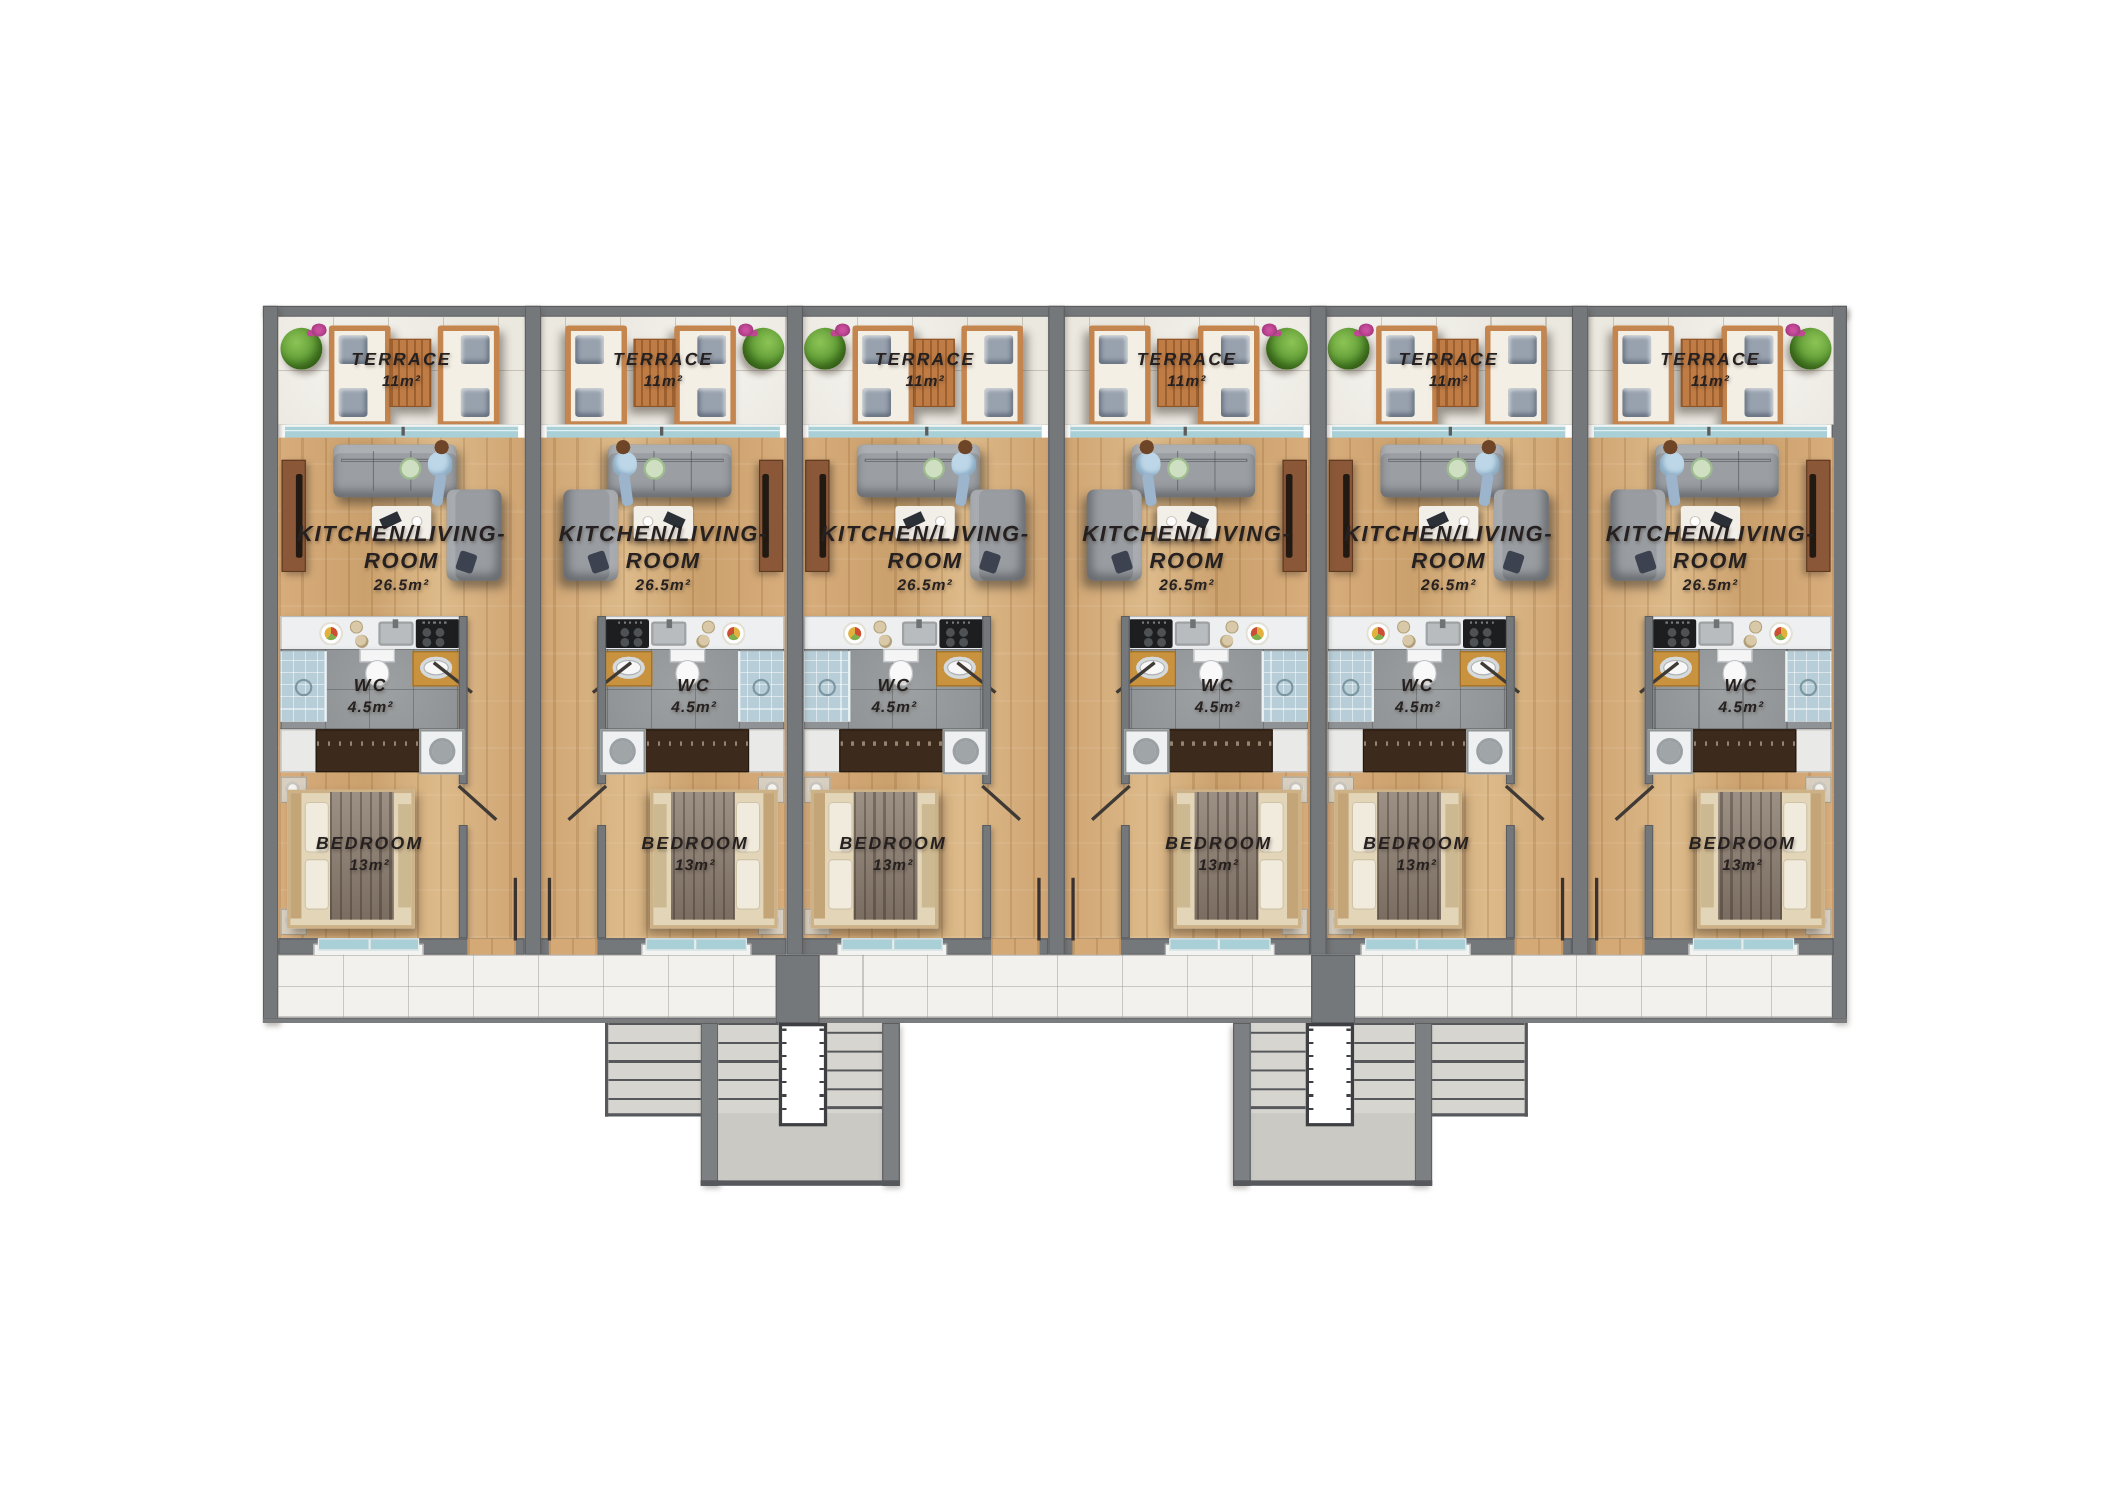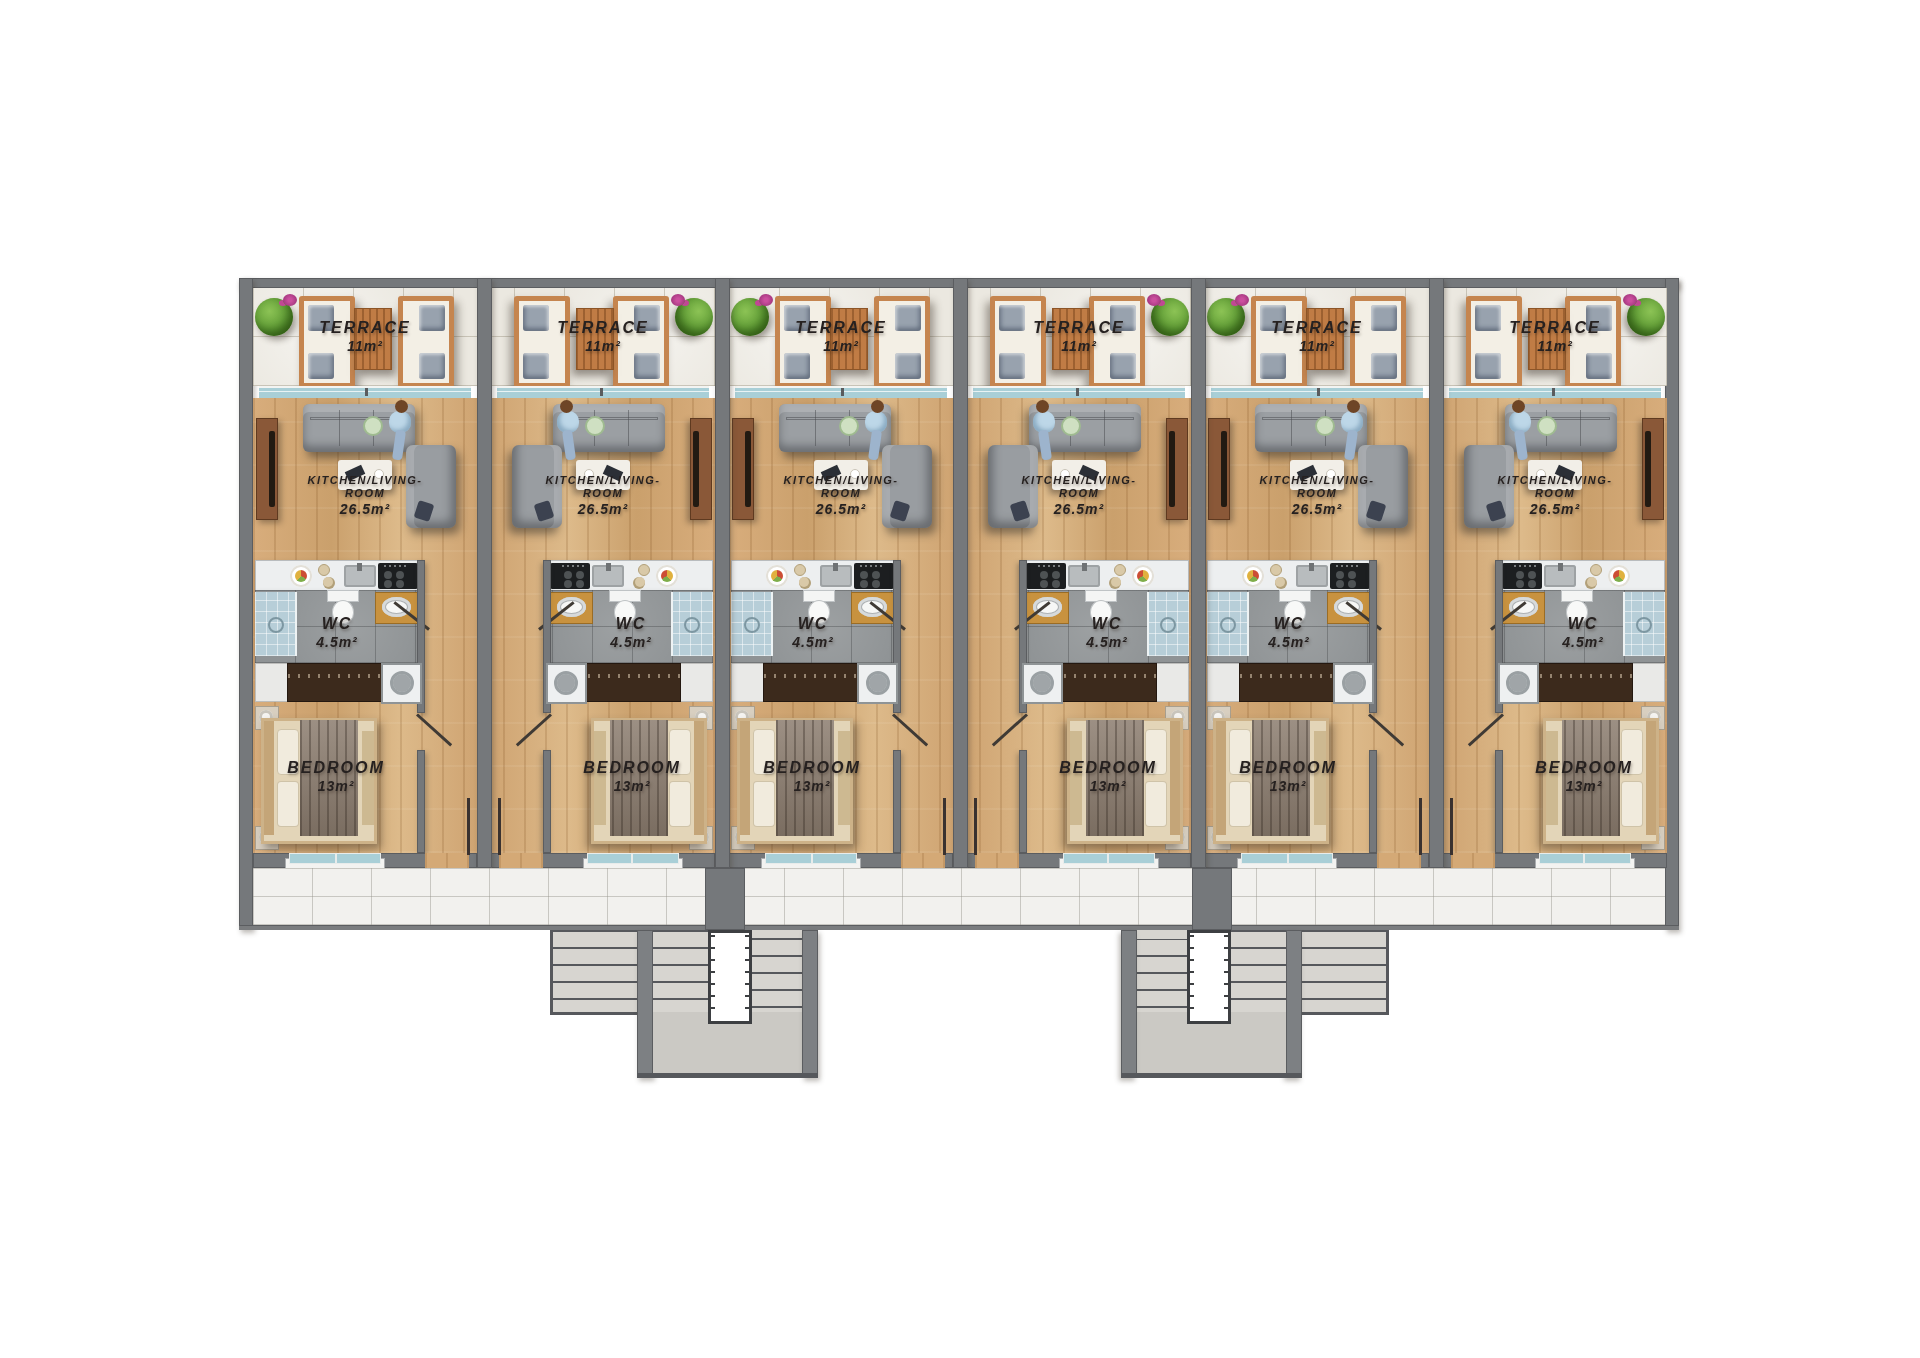--- a/index.html
+++ b/index.html
@@ -162,21 +162,21 @@
     background:#d4a976;background-image:repeating-linear-gradient(90deg, rgba(122,74,26,.18) 0 2px, transparent 2px 21px);}
   .entry-door{position:absolute;left:214px;top:510px;width:3px;height:57px;background:#3a3230;}
 
   
   .room-label{position:absolute;text-align:center;color:#262120;font-weight:bold;line-height:1.22;
     text-shadow:1px 2px 3px rgba(40,30,20,.35);}
   .lbl-main{font-size:16px;letter-spacing:2px;}
   .lbl-sub{font-size:14px;letter-spacing:1px;}
   .terrace-label{left:0;right:0;top:30px;}
   .living-label{left:0;right:0;top:186px;}
-  .living-label .lbl-main{font-size:11px;letter-spacing:1.5px;}
+  .living-label .lbl-main{font-size:20px;letter-spacing:1.5px;}
   .wc-label{left:0;top:326px;width:168px;}
   .bedroom-label{left:0;top:470px;width:166px;}
 
   
   .walkway{position:absolute;left:14px;top:590px;width:1412px;height:57px;background:#f2f1ee;
     background-image:
       repeating-linear-gradient(90deg, rgba(150,148,140,.45) 0 1px, transparent 1px 59px),
       repeating-linear-gradient(0deg, rgba(150,148,140,.45) 0 1px, transparent 1px 28px);}
   .walkway-edge{position:absolute;left:0px;top:647px;width:1440px;height:5px;background:#7a7c7e;
     box-shadow:inset 0 1px 0 #5b5d60;}

